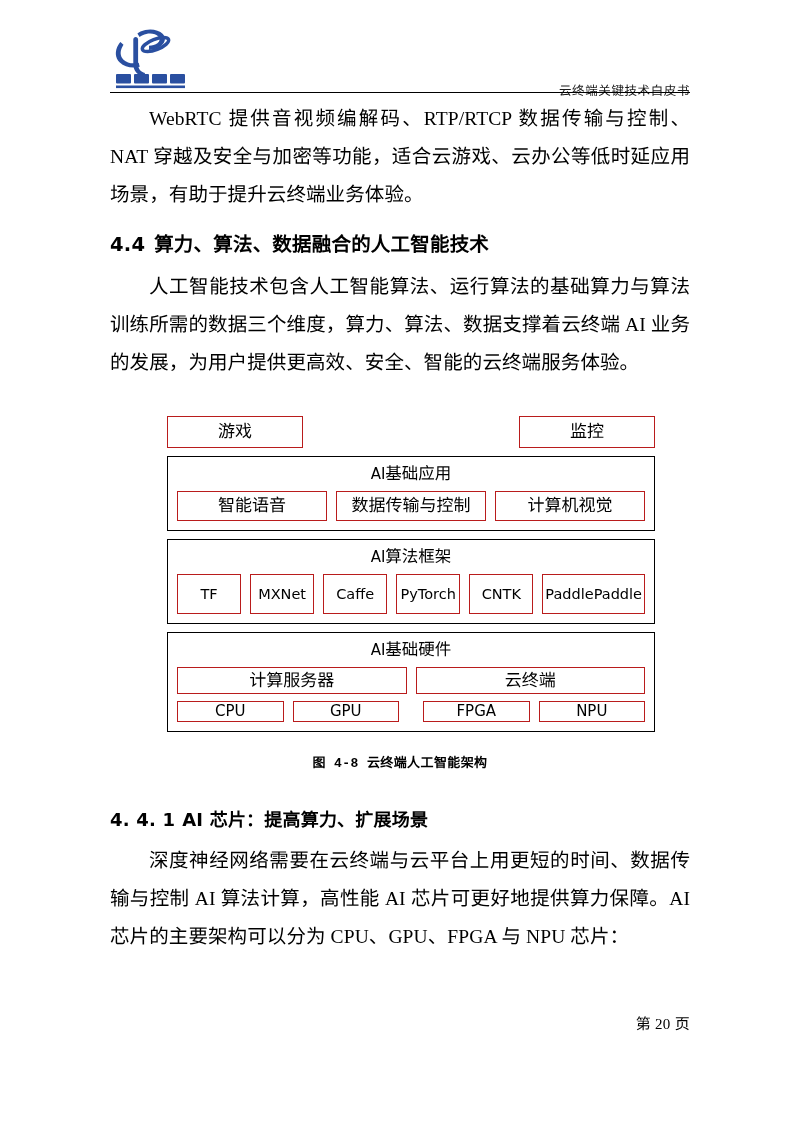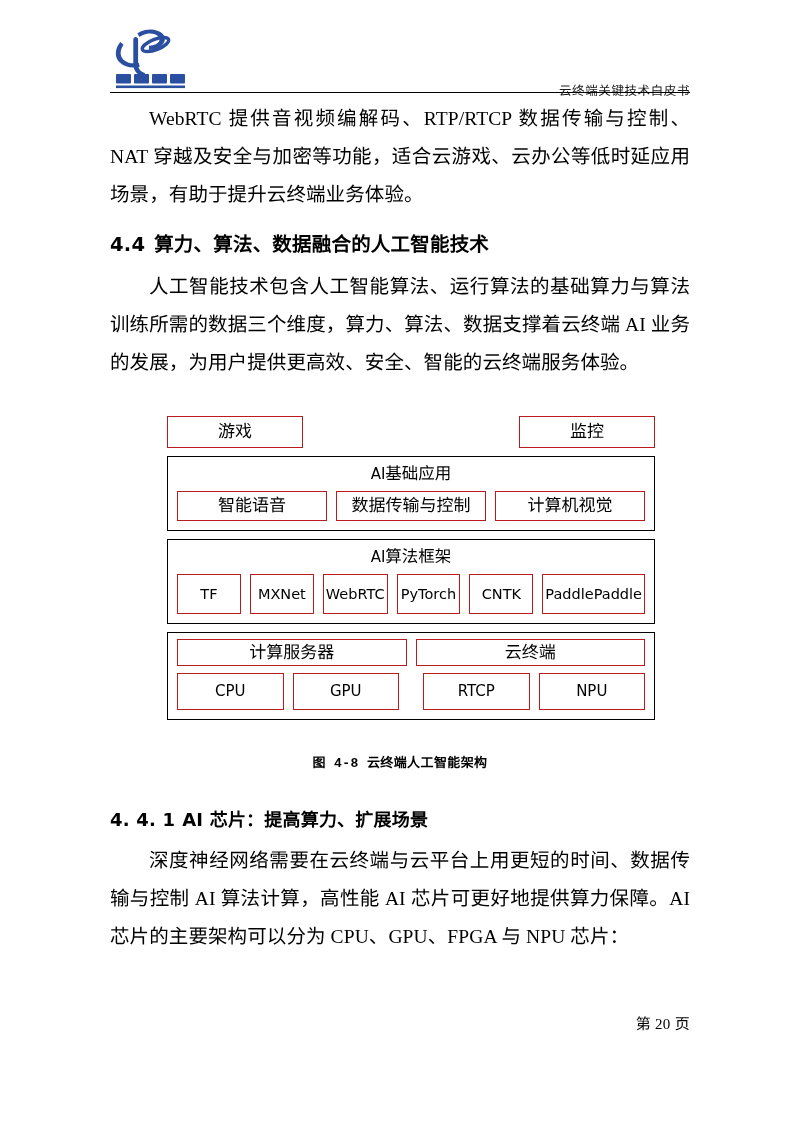--- a/index.html
+++ b/index.html
@@ -174,21 +174,21 @@
     font-family: "DejaVu Sans", "Liberation Sans", sans-serif;
     font-size: 14.5px;
     padding: 0 2px;
   }
   .frames .bx.wrap { line-height: 17px; }
 
   
   .hw-a .bx { flex: 1 1 0; height: 27px; font-size: 17px; }
   .hw-b .bx {
     flex: 1 1 0;
-    height: 37px;
+    height: 21px;
     font-family: "DejaVu Sans", "Liberation Sans", sans-serif;
     font-size: 15px;
   }
   .hw-b .spacer { flex: 0 0 6px; }
 
   .fig-caption {
     position: absolute;
     left: 110px;
     top: 752px;
     width: 580px;
@@ -279,37 +279,40 @@
       </div>
     </div>
 
     <div class="layer">
       <div class="layer-title">
         <span>AI</span><span class="cn">算法框架</span>
       </div>
       <div class="sub-row frames">
         <div class="bx lat">TF</div>
         <div class="bx lat">MXNet</div>
-        <div class="bx lat">WebRTC</div>
+        <div class="bx lat">Caffe</div>
         <div class="bx lat">PyTorch</div>
         <div class="bx lat">CNTK</div>
         <div class="bx lat wrap">PaddlePaddle</div>
       </div>
     </div>
 
     <div class="layer">
+      <div class="layer-title">
+        <span>AI</span><span class="cn">基础硬件</span>
+      </div>
       <div class="sub-row hw-a">
         <div class="bx">计算服务器</div>
         <div class="bx">云终端</div>
       </div>
       <div class="sub-row hw-b">
         <div class="bx lat">CPU</div>
         <div class="bx lat">GPU</div>
         <div class="spacer"></div>
-        <div class="bx lat">RTCP</div>
+        <div class="bx lat">FPGA</div>
         <div class="bx lat">NPU</div>
       </div>
     </div>
   </div>
 
   <div class="fig-caption">图 4-8 云终端人工智能架构</div>
 
   <div class="after-fig">
 
     <h3 class="sub-head">

